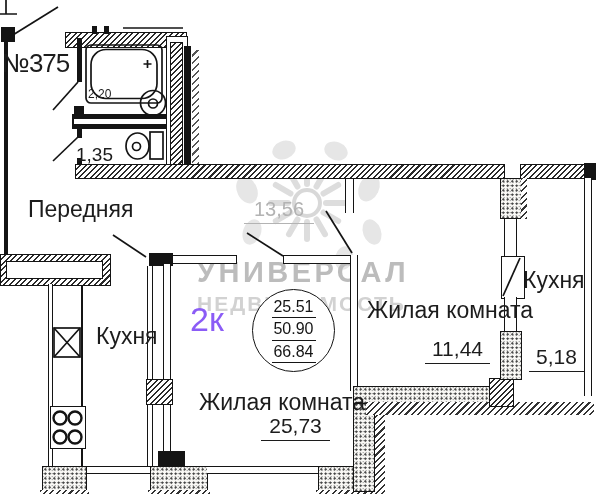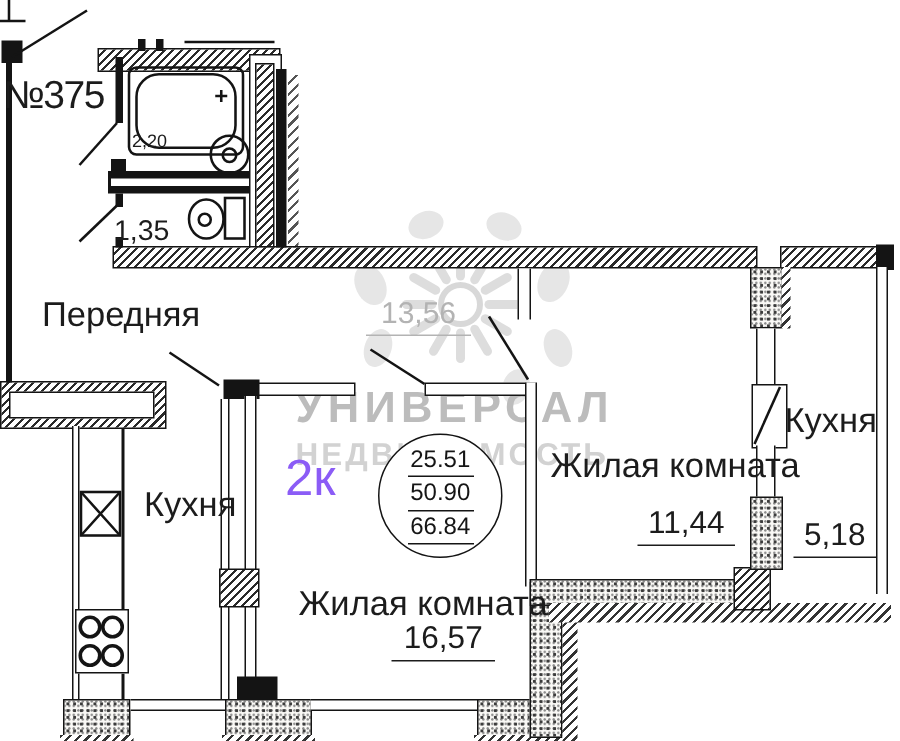--- a/index.html
+++ b/index.html
@@ -173,21 +173,21 @@
   <div class="abs lbl" style="left:76px;top:144px;font-size:19px">1,35</div>
 
   <div class="abs lbl" style="left:28px;top:196px">Передняя</div>
   <div class="abs num" style="left:244px;top:198px;width:70px;font-size:20px;color:#b3b3b3;border-bottom-color:#b3b3b3">13,56</div>
 
   <div class="abs lbl" style="left:190px;top:300px;font-size:34px;color:#8b5cf6;z-index:2">2к</div>
 
   <div class="abs lbl" style="left:96px;top:323px">Кухня</div>
 
   <div class="abs lbl" style="left:199px;top:389px">Жилая комната</div>
-  <div class="abs num" style="left:261px;top:414px;width:69px">16,57</div>
+  <div class="abs num" style="left:261px;top:414px;width:69px">25,73</div>
 
   <div class="abs lbl" style="left:367px;top:297px">Жилая комната</div>
   <div class="abs num" style="left:425px;top:337px;width:65px">11,44</div>
 
   <div class="abs lbl" style="left:523px;top:267px">Кухня</div>
   <div class="abs num" style="left:529px;top:345px;width:55px">5,18</div>
 
 </div>
 
 </body></html>

